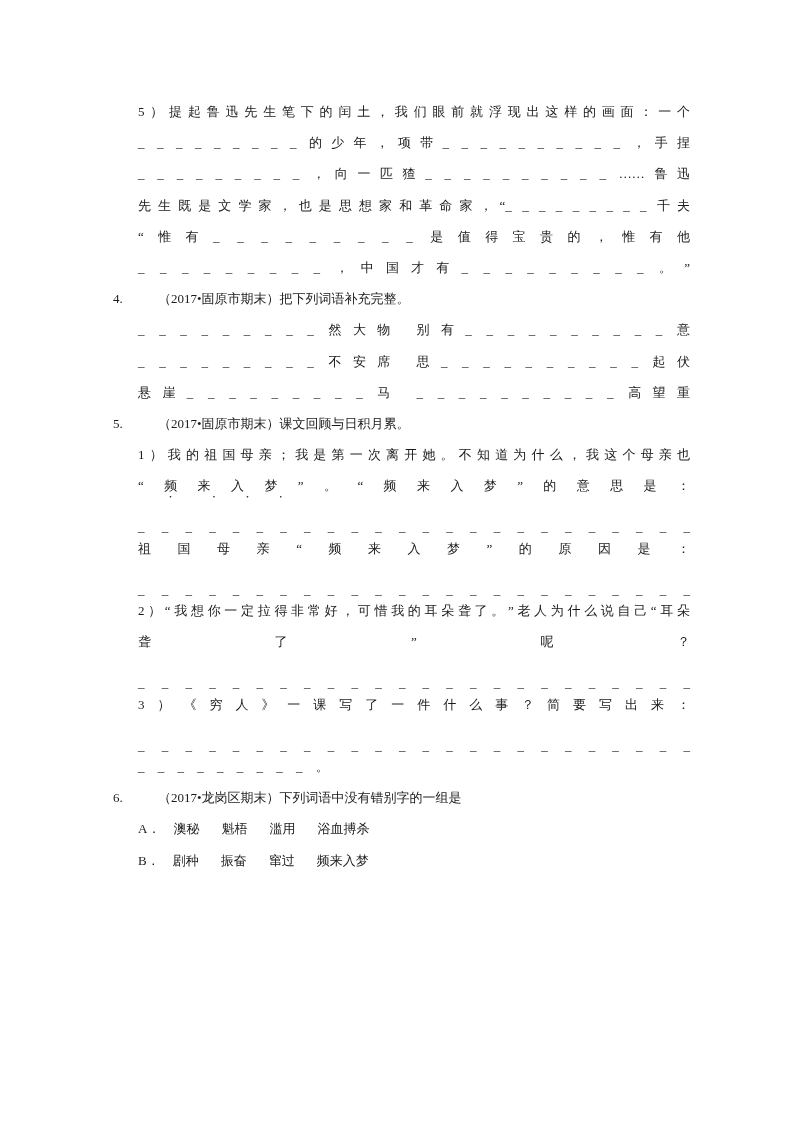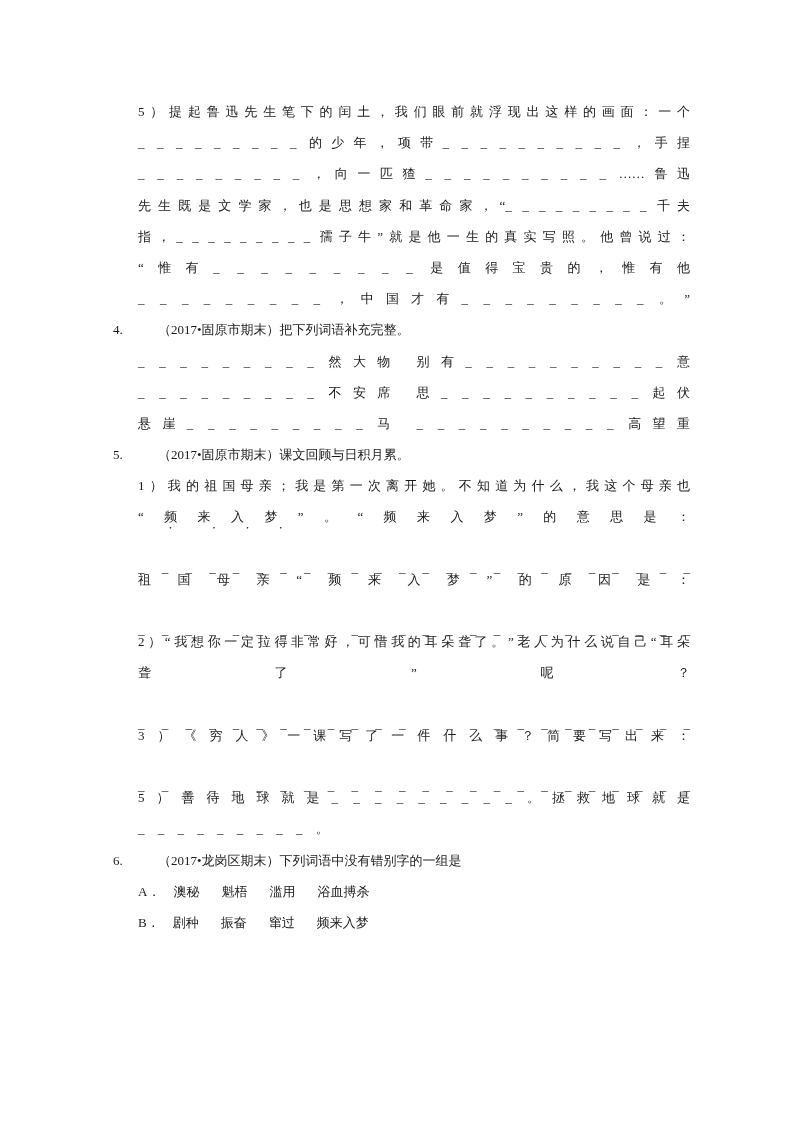--- a/index.html
+++ b/index.html
@@ -12,21 +12,21 @@
   .content{position:absolute;left:113px;top:96px;width:577px;}
   .line{height:31.2px;line-height:31.2px;font-size:13px;}
   .p{margin-left:25px;width:552px;}
   .just{
     text-align:justify;
     text-align-last:justify;
     -moz-text-align-last:justify;
     text-justify:inter-character;
   }
   .left{white-space:nowrap;}
-  .dash{position:relative;top:19px;letter-spacing:0;}
+  .dash{position:relative;top:10px;letter-spacing:0;}
   .blanks{word-spacing:10px;}
   .hdr{display:flex;white-space:nowrap;}
   .hdr .num{flex:0 0 45px;}
   .opt{display:flex;white-space:nowrap;}
   .opt .w{margin-left:22px;}
   .opt .w1{margin-left:13px;}
   .em-dots{
     -webkit-text-emphasis-style:filled dot;
     -webkit-text-emphasis-position:under;
     text-emphasis-style:filled dot;
@@ -35,21 +35,20 @@
 </style>
 </head>
 <body>
 
 <div class="content">
 
   <div class="line p just">5）提起鲁迅先生笔下的闰土，我们眼前就浮现出这样的画面：一个</div>
   <div class="line p just">_ _ _ _ _ _ _ _ _ 的少年，项带_ _ _ _ _ _ _ _ _ _ ，手捏</div>
   <div class="line p just">_ _ _ _ _ _ _ _ _ ，向一匹猹_ _ _ _ _ _ _ _ _ _ ……鲁迅</div>
   <div class="line p just">先生既是文学家，也是思想家和革命家，“_ _ _ _ _ _ _ _ _ 千夫</div>
-  <div class="line p just">指，_ _ _ _ _ _ _ _ _ 孺子牛”就是他一生的真实写照。他曾说过：</div>
   <div class="line p just">“惟有_ _ _ _ _ _ _ _ _ 是值得宝贵的，惟有他</div>
   <div class="line p just">_ _ _ _ _ _ _ _ _ ，中国才有_ _ _ _ _ _ _ _ _ 。”</div>
 
   <div class="line hdr">
     <span class="num">4.</span>
     <span>（2017•固原市期末）把下列词语补充完整。</span>
   </div>
   <div class="line p just">_ _ _ _ _ _ _ _ _ 然大物 别有_ _ _ _ _ _ _ _ _ _ 意</div>
   <div class="line p just">_ _ _ _ _ _ _ _ _ 不安席 思_ _ _ _ _ _ _ _ _ _ 起伏</div>
   <div class="line p just">悬崖_ _ _ _ _ _ _ _ _ 马 _ _ _ _ _ _ _ _ _ _ 高望重</div>
@@ -61,21 +60,20 @@
   <div class="line p just">1）我的祖国母亲；我是第一次离开她。不知道为什么，我这个母亲也</div>
   <div class="line p just"><span>“</span><span class="em-dots">频来入梦</span><span>”。“频来入梦”的意思是：</span></div>
   <div class="line p just dash">_ _ _ _ _ _ _ _ _ _ _ _ _ _ _ _ _ _ _ _ _ _ _ _</div>
   <div class="line p just">祖国母亲“频来入梦”的原因是：</div>
   <div class="line p just dash">_ _ _ _ _ _ _ _ _ _ _ _ _ _ _ _ _ _ _ _ _ _ _ _</div>
   <div class="line p just">2）“我想你一定拉得非常好，可惜我的耳朵聋了。”老人为什么说自己“耳朵</div>
   <div class="line p just">聋了”呢？</div>
   <div class="line p just dash">_ _ _ _ _ _ _ _ _ _ _ _ _ _ _ _ _ _ _ _ _ _ _ _</div>
   <div class="line p just">3）《穷人》一课写了一件什么事？简要写出来：</div>
   <div class="line p just dash">_ _ _ _ _ _ _ _ _ _ _ _ _ _ _ _ _ _ _ _ _ _ _ _</div>
-  <div class="line p just">5）善待地球就是_ _ _ _ _ _ _ _ _ 。拯救地球就是</div>
   <div class="line p left blanks">_ _ _ _ _ _ _ _ _ 。</div>
 
   <div class="line hdr">
     <span class="num">6.</span>
     <span>（2017•龙岗区期末）下列词语中没有错别字的一组是</span>
   </div>
   <div class="line p opt">
     <span>A．</span>
       <span class="w w1">澳秘</span>
       <span class="w">魁梧</span>

